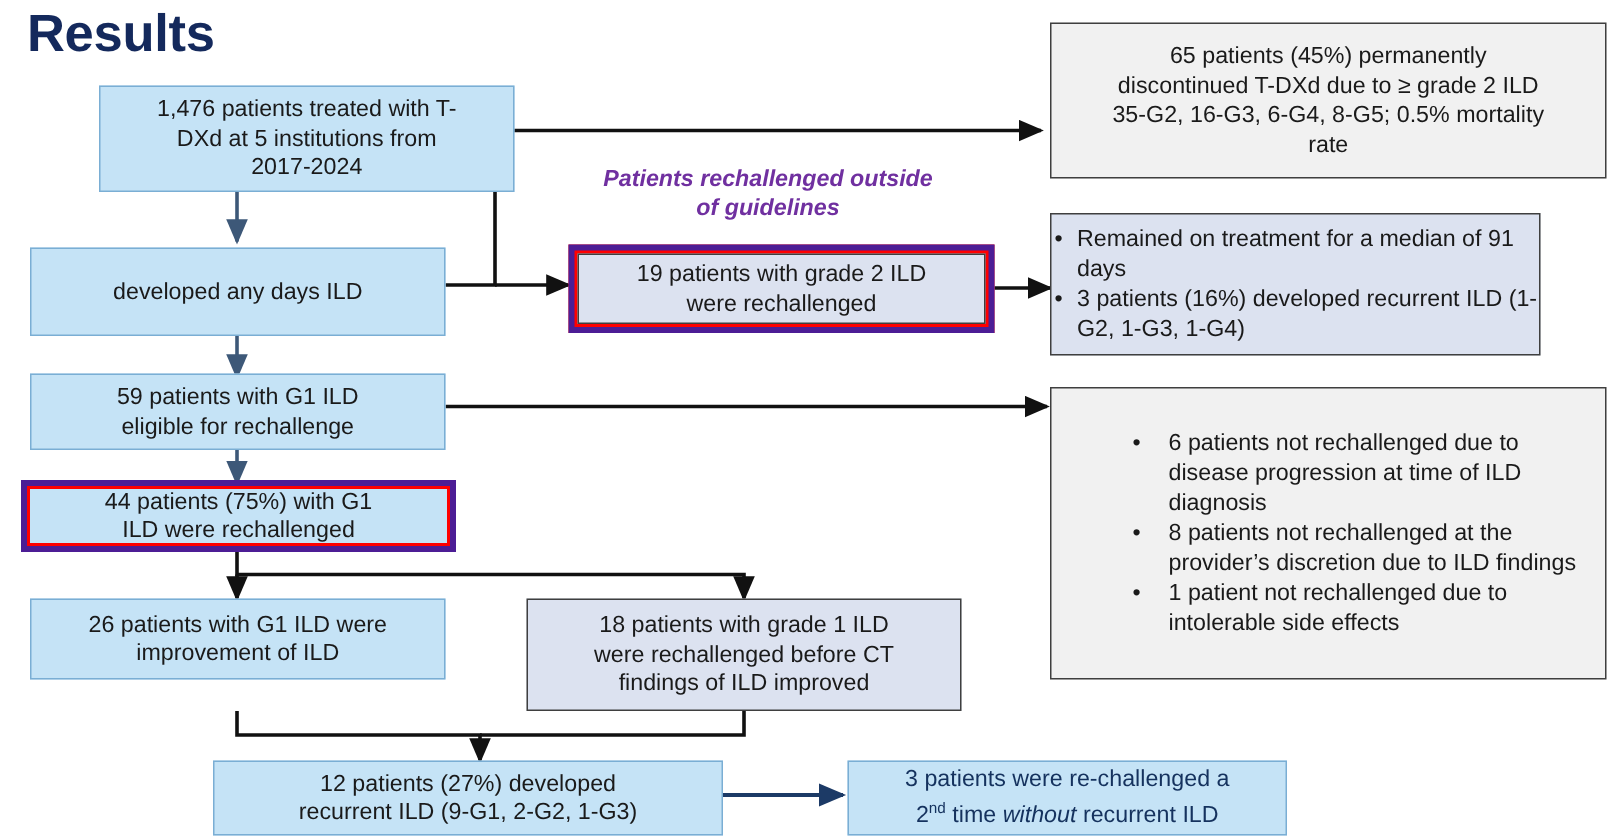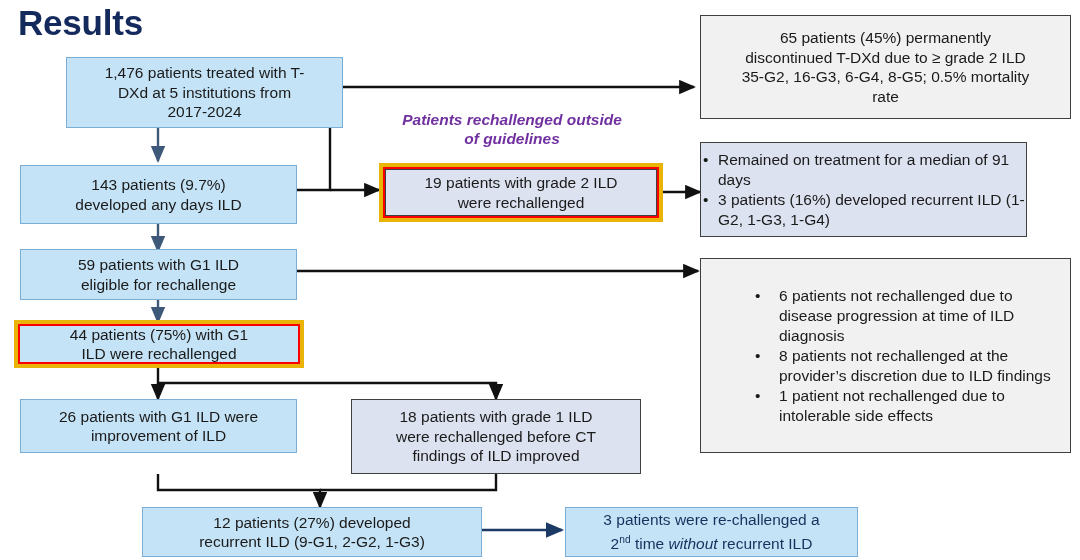--- a/index.html
+++ b/index.html
@@ -47,21 +47,21 @@
     background:#dce2f0;
     border:1.5px solid #3f3f3f;
   }
   
   .gray{
     background:#f1f1f1;
     border:1.5px solid #3f3f3f;
   }
   
   .redring{
-    border:4px solid #eab308;
+    border:4px solid #4c1d95;
     padding:2px;
     background:#ff0000;
     align-items:center;
   }
   .redring > .inner{
     width:100%;height:100%;
     box-sizing:border-box;
     display:flex;align-items:center;justify-content:center;
   }
 
@@ -151,21 +151,20 @@
   <div class="node blue" style="left:20px;top:57px;width:277px;height:71px;margin-left:46px;">
     <div class="txt">
       <div>1,476 patients treated with T-</div>
       <div>DXd at 5 institutions from</div>
       <div>2017-2024</div>
     </div>
   </div>
 
   <div class="node blue" style="left:20px;top:165px;width:277px;height:59px;">
     <div class="txt">
-      <div>143 patients (9.7%)</div>
       <div>developed any days ILD</div>
     </div>
   </div>
 
   <div class="node blue" style="left:20px;top:249px;width:277px;height:51px;">
     <div class="txt">
       <div>59 patients with G1 ILD</div>
       <div>eligible for rechallenge</div>
     </div>
   </div>

